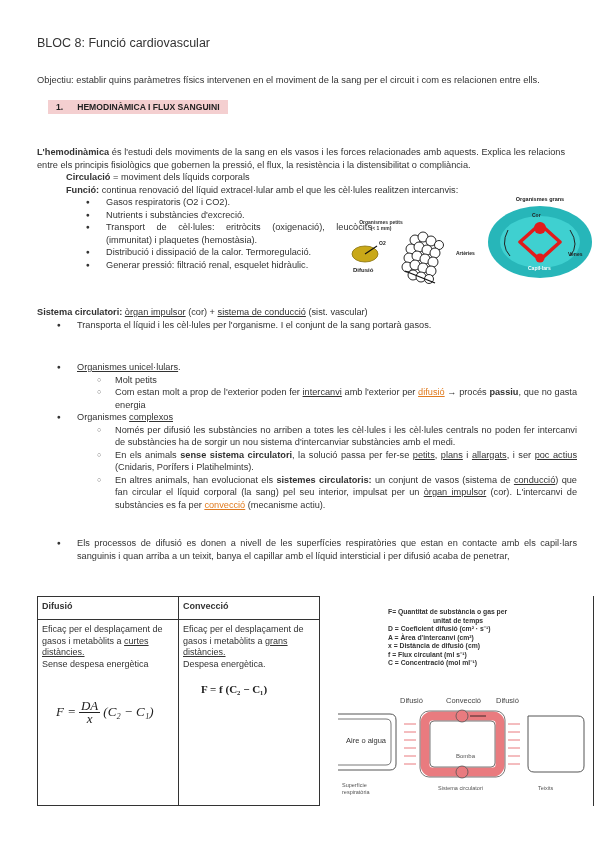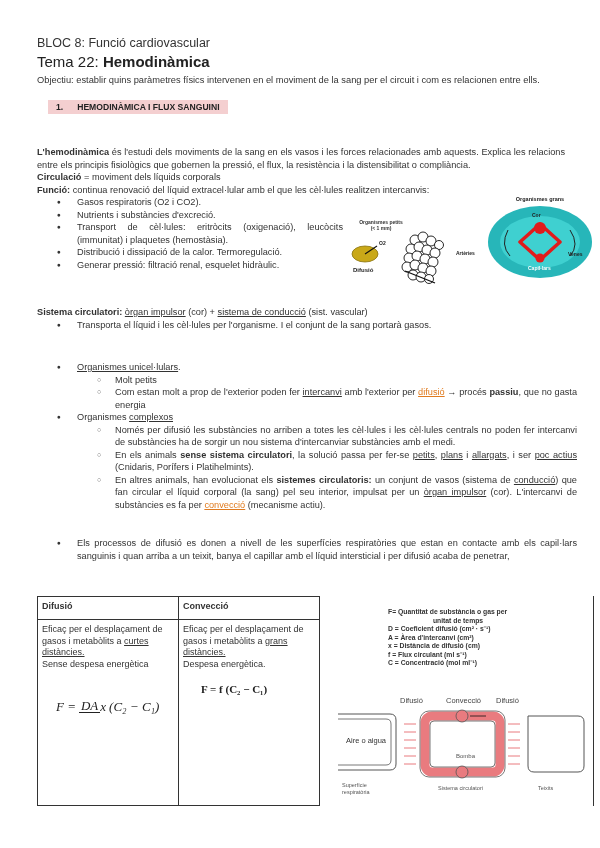--- a/index.html
+++ b/index.html
@@ -36,34 +36,31 @@
   .formula2 { font-family:"Liberation Serif", serif; font-weight:bold; font-size:11px; color:#222; }
   .fig3 { left:338px; top:596px; width:255px; height:210px; border-right:1px solid #333; }
   .leg { font-size:6.8px; line-height:8.5px; font-weight:bold; color:#333; }
 </style>
 </head>
 <body>
 
 <div class="page">
 
   <div class="abs bloc">BLOC 8: Funció cardiovascular</div>
-  <div class="abs tema">
-    <span>Tema 22: </span><b>Hemodinàmica</b>
-  </div>
   <div class="abs obj">Objectiu: establir quins paràmetres físics intervenen en el moviment de la sang per el circuit i com es relacionen entre ells.</div>
 
   <div class="abs h1">
     <span class="num">1.</span><span>HEMODINÀMICA I FLUX SANGUINI</span>
   </div>
 
   <div class="abs txt para1">
     <b>L'hemodinàmica</b><span> és l'estudi dels moviments de la sang en els vasos i les forces relacionades amb aquests. Explica les relacions entre els principis fisiològics que gobernen la pressió, el flux, la resistència i la distensibilitat o compliància.</span>
   </div>
 
-  <div class="abs txt circ" style="width:310px;">
+  <div class="abs txt circ" style="width:310px;margin-left:29px;">
     <div><b>Circulació</b><span> = moviment dels líquids corporals</span></div>
     <div style="white-space:nowrap;"><b>Funció:</b><span> continua renovació del líquid extracel·lular amb el que les cèl·lules realitzen intercanvis:</span></div>
     <ul class="bul" style="margin-left:16px; width:290px; text-align:justify;">
       <li>Gasos respiratoris (O2 i CO2).</li>
       <li>Nutrients i substàncies d'excreció.</li>
       <li>Transport de cèl·lules: eritròcits (oxigenació), leucòcits (immunitat) i plaquetes (hemostàsia).</li>
       <li>Distribució i dissipació de la calor. Termoregulació.</li>
       <li>Generar pressió: filtració renal, esquelet hidràulic.</li>
     </ul>
   </div>
@@ -166,21 +163,21 @@
         <tr>
       <td class="hd" style="width:50%;">Difusió</td>
       <td class="hd">Convecció</td>
     </tr>
     <tr>
       <td>
         <div><span>Eficaç per el desplaçament de gasos i metabòlits a </span><span class="u">curtes distàncies.</span></div>
         <div>Sense despesa energètica</div>
         <div class="formula" style="margin-top:30px;margin-left:14px;display:flex;align-items:center;">
           <span>F =</span>
-          <span style="display:inline-flex;align-items:center;margin:0 3px;">
+          <span style="display:inline-flex;flex-direction:column;align-items:center;margin:0 3px;">
             <span style="border-bottom:1px solid #222;padding:0 2px;">DA</span>
             <span>x</span>
           </span>
           <span>(C₂ − C₁)</span>
         </div>
       </td>
       <td>
         <div><span>Eficaç per el desplaçament de gasos i metabòlits a </span><span class="u">grans distàncies.</span></div>
         <div>Despesa energètica.</div>
         <div class="formula2" style="margin-top:14px;margin-left:18px;">F = f (C₂ − C₁)</div>

